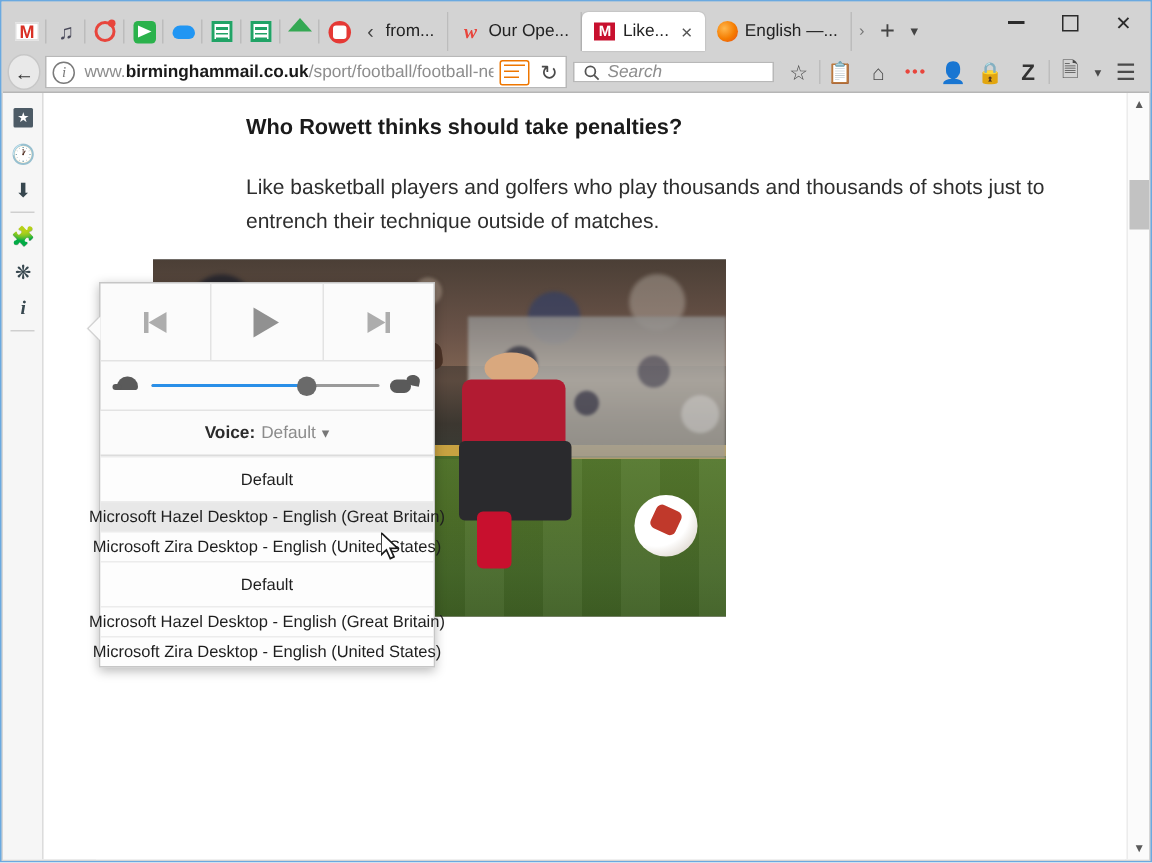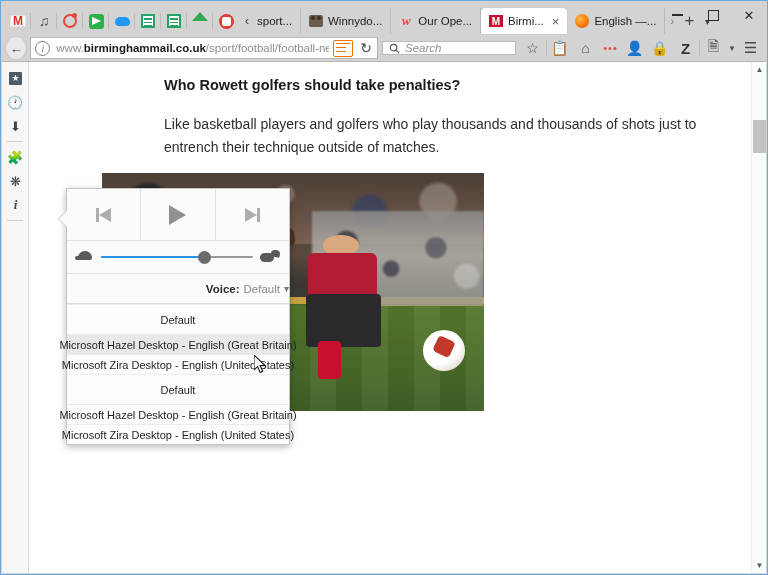--- a/index.html
+++ b/index.html
@@ -290,21 +290,21 @@
      border-radius:3px;background:#5a5a5a;}
   .rabbit{ width:22px;height:14px;position:relative;flex:0 0 auto;}
   .rabbit::before{content:"";position:absolute;left:1px;top:3px;width:14px;height:9px;
      border-radius:7px;background:#5a5a5a;}
   .rabbit::after{content:"";position:absolute;left:12px;top:0;width:9px;height:7px;
      border-radius:50% 50% 0 50%; background:#5a5a5a; transform:rotate(12deg);}
   .slider{ position:relative; flex:1 1 auto; height:12px; display:flex;align-items:center;}
   .slider .track{position:absolute;left:0;right:0;height:2.5px;background:#9a9a9a;border-radius:2px;}
   .slider .fill{position:absolute;left:0;height:2.5px;background:#2a8fe8;border-radius:2px;}
   .slider .thumb{position:absolute;width:13px;height:13px;border-radius:50%;background:#6a6a6a;}
-  .np-voice{ height:30px; display:flex;align-items:center;justify-content:flex-end;gap:4px;
+  .np-voice{ height:30px; display:flex;align-items:center;justify-content:center;gap:4px;
      font-size:11.5px; border-bottom:1px solid #dcdcdc; background:#fbfbfb;}
   .np-voice .lab{ color:#2b2b2b; font-weight:bold;}
   .np-voice .val{ color:#8b8b8b; }
   .np-voice .chev{ color:#777; font-size:10px; }
   
   .vlist{ background:#fdfdfd; }
   .vitem{ height:20px; display:flex;align-items:center;justify-content:center;
      font-size:11px; color:#1e1e1e; border-top:1px solid #ececec; white-space:nowrap;}
   .vitem.center{ justify-content:center; }
   .vitem.hover{ background:#e8e8e8; }
@@ -361,42 +361,36 @@
       <div class="pinicon">
           <span class="ic-drive"></span>
         </div>
       <div class="pinicon">
           <span class="ic-heart"></span>
         </div>
 
       <div class="tabchev">‹</div>
 
       <div class="tab partial">
-        <span class="tlabel">sport...</span>
-      </div>
-
-      <div class="tab">
-        <span class="favicon">
-            <span class="fav-dog"></span>
-          </span>
-        <span class="tlabel">Winnydo...</span>
-      </div>
+        <span class="tlabel">from...</span>
+      </div>
+
 
       <div class="tab">
         <span class="favicon">
             <span class="fav-wp">w</span>
           </span>
         <span class="tlabel">Our Ope...</span>
       </div>
 
       <div class="tab active">
         <span class="favicon">
             <span class="fav-mirror">M</span>
           </span>
-        <span class="tlabel">Birmi...</span>
+        <span class="tlabel">Like...</span>
         <span class="tclose">×</span>
       </div>
 
       <div class="tab">
         <span class="favicon">
             <span class="fav-fox"></span>
           </span>
         <span class="tlabel">English —...</span>
       </div>
 
@@ -462,21 +456,21 @@
       <div class="sbsep"></div>
       <div class="sbicon">🧩</div>
       <div class="sbicon">❋</div>
       <div class="sbicon" style="font:italic bold 13px 'Liberation Serif',serif;">i</div>
       <div class="sbsep"></div>
     </div>
 
 
     <div id="article">
       <div class="inner">
-        <h1 class="arth">Who Rowett golfers should take penalties?</h1>
+        <h1 class="arth">Who Rowett thinks should take penalties?</h1>
         <p class="artp">Like basketball players and golfers who play thousands and thousands of shots just to entrench their technique outside of matches.</p>
       </div>
 
       <div class="photo">
         <div class="ph-crowd"></div>
         <div class="ph-stand"></div>
         <div class="ph-seats"></div>
         <div class="ph-band"></div>
         <div class="ph-grass"></div>
         <div class="opp">

